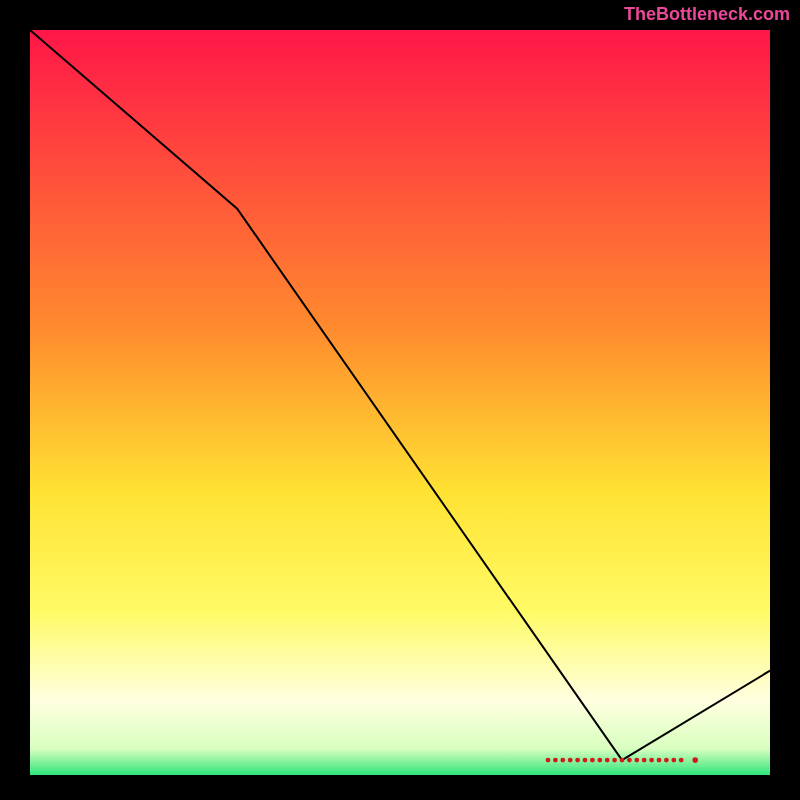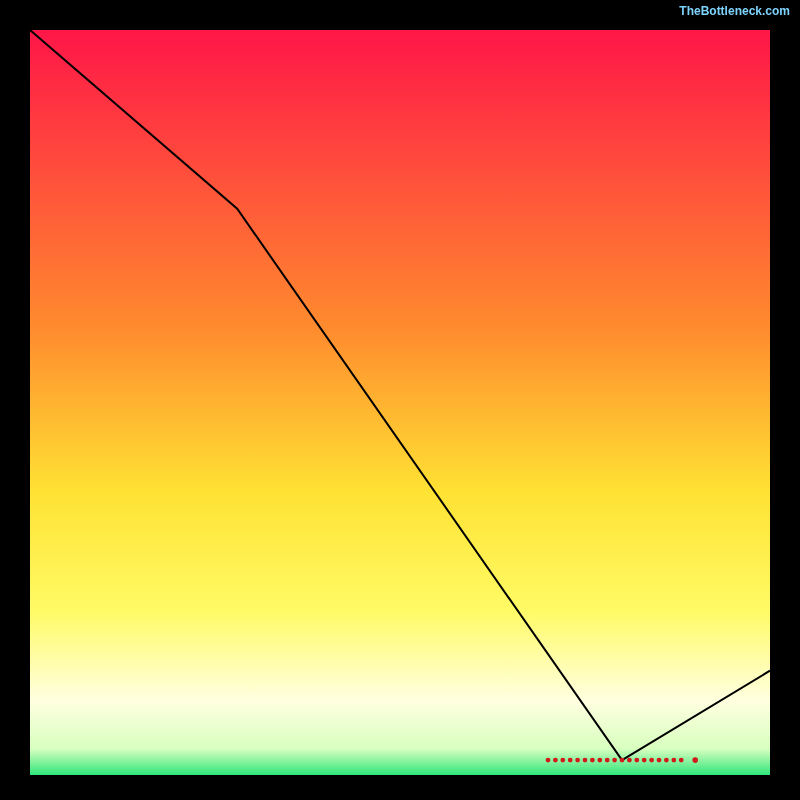--- a/index.html
+++ b/index.html
@@ -13,22 +13,22 @@
   }
   .container {
     position: relative;
     width: 800px;
     height: 800px;
   }
   .watermark {
     position: absolute;
     top: 4px;
     right: 10px;
-    color: #7dd3fc;
-    font-size: 12px;
+    color: #ec4899;
+    font-size: 18px;
     font-weight: bold;
     user-select: none;
   }
   svg {
     display: block;
   }
   .marker-label {
     font-size: 11px;
     fill: #b80000;
     font-weight: bold;

